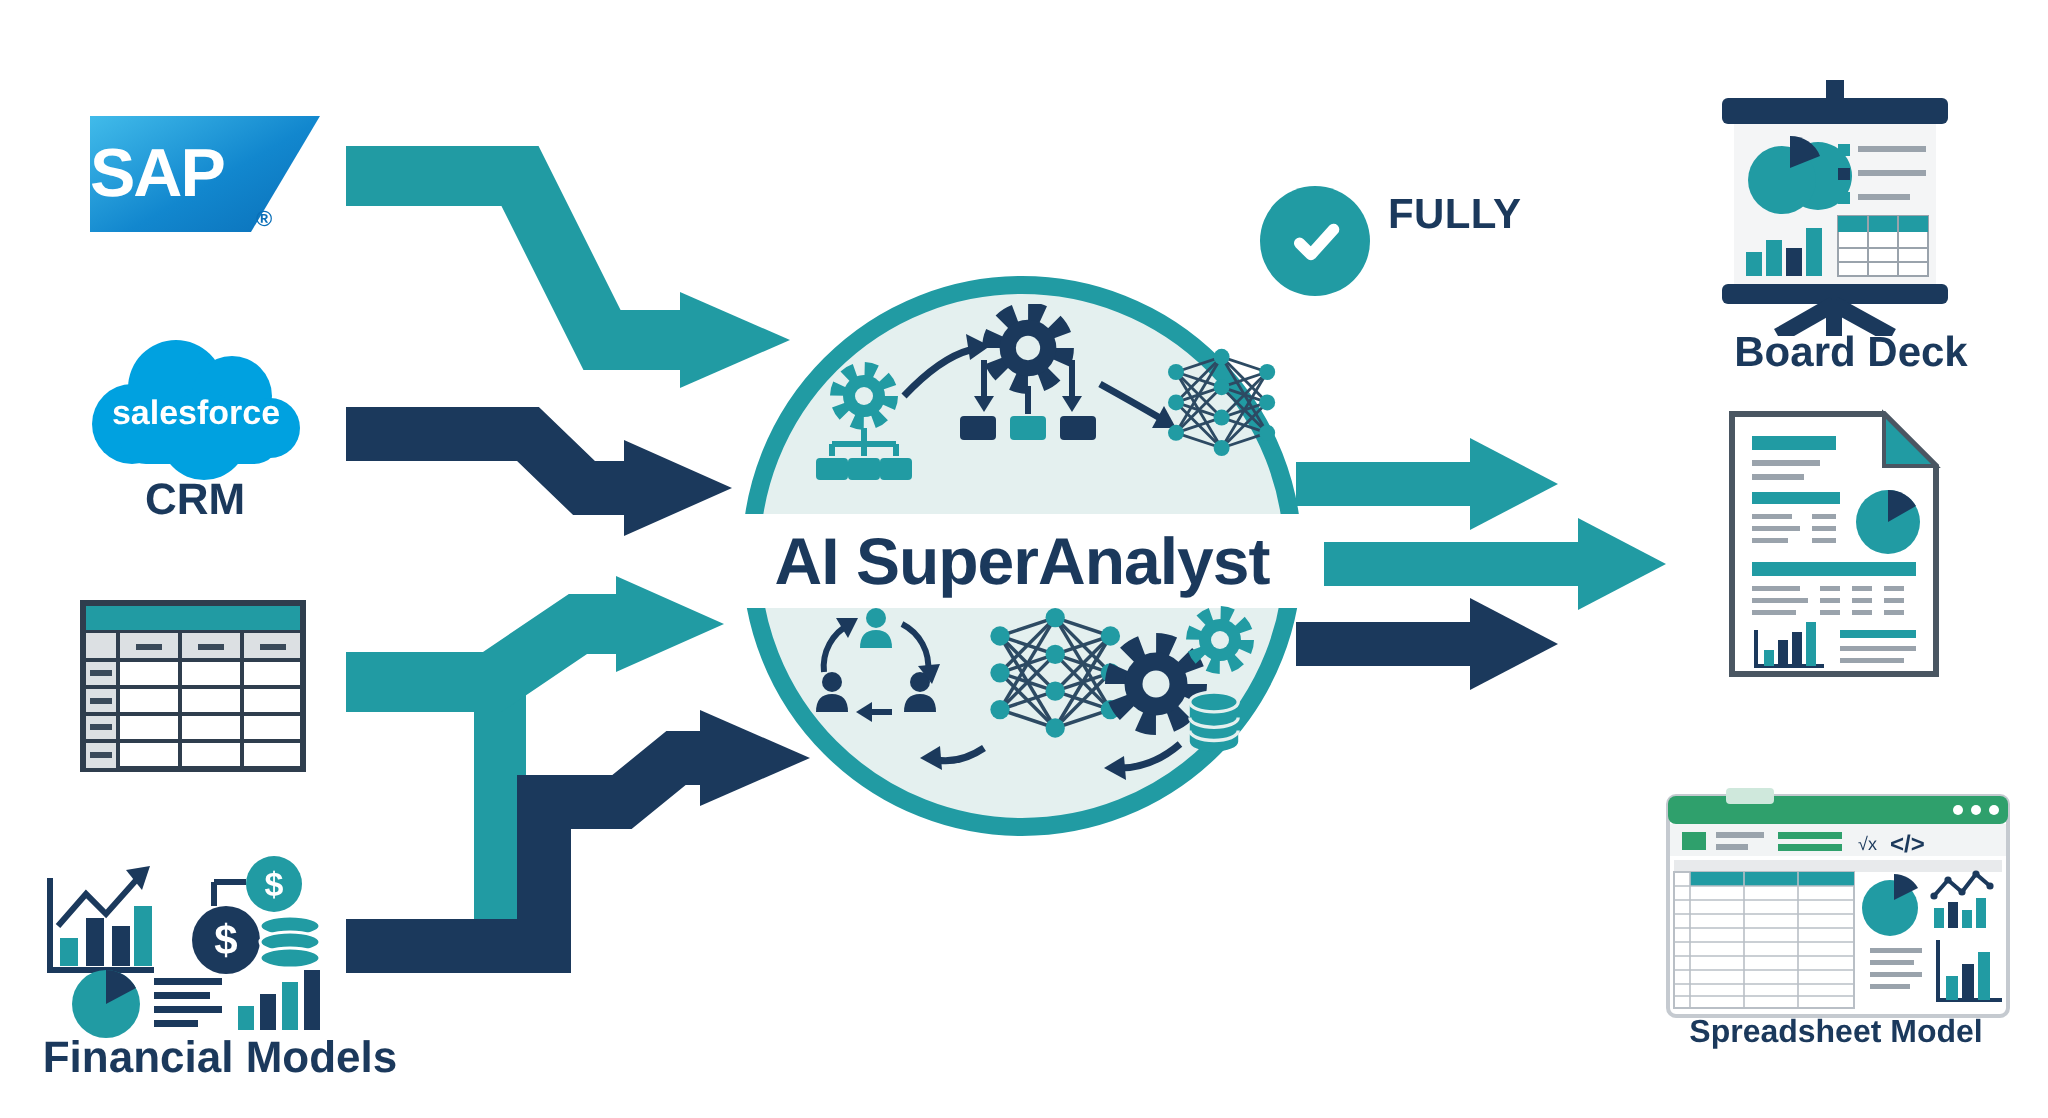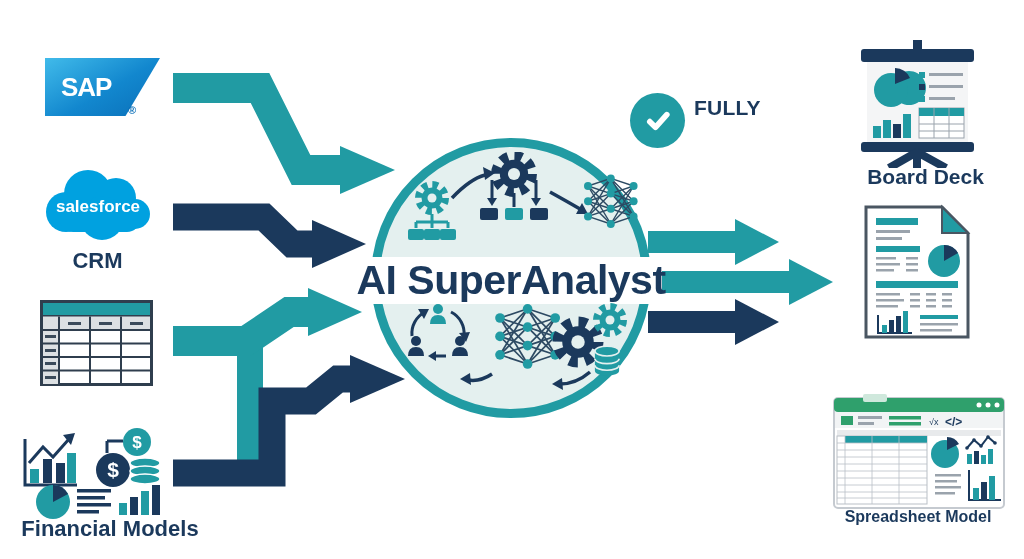--- a/index.html
+++ b/index.html
@@ -9,29 +9,29 @@
   html,body{margin:0;padding:0;background:#fff;}
   .stage{position:relative;width:1024px;height:559px;background:#fff;overflow:hidden;
          font-family:"Liberation Sans",sans-serif;color:var(--navy);}
   .abs{position:absolute;}
   .node-label{position:absolute;font-weight:bold;color:var(--navy);text-align:center;}
   
   .ai-circle{left:371px;top:138px;width:280px;height:280px;border-radius:50%;
              background:var(--mint);border:9px solid var(--teal);box-sizing:border-box;z-index:1;}
   .title-band{left:352px;top:257px;width:318px;height:47px;background:#fff;z-index:2;}
   .ai-title{left:352px;top:257px;width:318px;height:47px;display:flex;align-items:center;justify-content:center;
-            font-size:41px;font-weight:bold;letter-spacing:-0.5px;color:var(--navy);z-index:5;}
+            font-size:33px;font-weight:bold;letter-spacing:-0.5px;color:var(--navy);z-index:5;}
   .arrow-layer{left:0;top:0;width:1024px;height:559px;z-index:3;pointer-events:none;}
   .cluster{z-index:4;}
   
   .sap-logo{left:45px;top:58px;width:115px;height:58px;z-index:2;
             background:linear-gradient(150deg,#41BBEA 0%,#1287CE 55%,#0A6FB8 100%);
             clip-path:polygon(0 0,100% 0,70% 100%,0 100%);
             display:flex;align-items:center;}
-  .sap-text{font-size:26px;font-weight:bold;color:#fff;padding-left:16px;letter-spacing:-1px;}
+  .sap-text{font-size:34px;font-weight:bold;color:#fff;padding-left:0;letter-spacing:-1px;}
   .sap-reg{left:128px;top:104px;font-size:11px;color:#0A6FB8;font-weight:bold;z-index:2;}
   .badge-circle{left:630px;top:93px;width:55px;height:55px;border-radius:50%;background:var(--teal);
                 display:flex;align-items:center;justify-content:center;}
   .badge-text{left:694px;top:95px;font-size:21px;font-weight:bold;line-height:1.2;color:var(--navy);letter-spacing:0.2px;}
   svg text{font-family:"Liberation Sans",sans-serif;}
 </style>
 </head>
 <body>
 
 <div class="stage">
@@ -182,21 +182,21 @@
     <g fill="var(--sfblue)">
       <circle cx="28" cy="52" r="20"></circle>
         <circle cx="50" cy="34" r="24"></circle>
         <circle cx="78" cy="38" r="20"></circle>
       <circle cx="97" cy="54" r="15"></circle>
         <circle cx="64" cy="58" r="22"></circle>
       <rect x="22" y="46" width="80" height="26" rx="13"></rect>
     </g>
     <text x="60" y="52" fill="#fff" font-size="17" font-weight="bold" text-anchor="middle">salesforce</text>
   </svg>
-  <div class="node-label" style="left:25px;top:248px;width:145px;font-size:22px">CRM</div>
+  <div class="node-label" style="left:25px;top:237px;width:145px;font-size:22px">CRM</div>
 
   <svg class="abs" style="left:40px;top:300px" width="113" height="86" viewBox="0 0 113 86">
     <rect x="1.5" y="1.5" width="110" height="83" fill="#fff" stroke="#2F3E4E" stroke-width="3"></rect>
     <rect x="1.5" y="1.5" width="110" height="15" fill="var(--teal)" stroke="#2F3E4E" stroke-width="3"></rect>
     <rect x="3" y="16.5" width="107" height="13.5" fill="#DCE0E3"></rect>
     <rect x="3" y="30" width="16" height="54" fill="#DCE0E3"></rect>
     <g stroke="#2F3E4E" stroke-width="2">
       <line x1="1.5" y1="30" x2="111.5" y2="30"></line>
         <line x1="1.5" y1="43.5" x2="111.5" y2="43.5"></line>
       <line x1="1.5" y1="57" x2="111.5" y2="57"></line>

